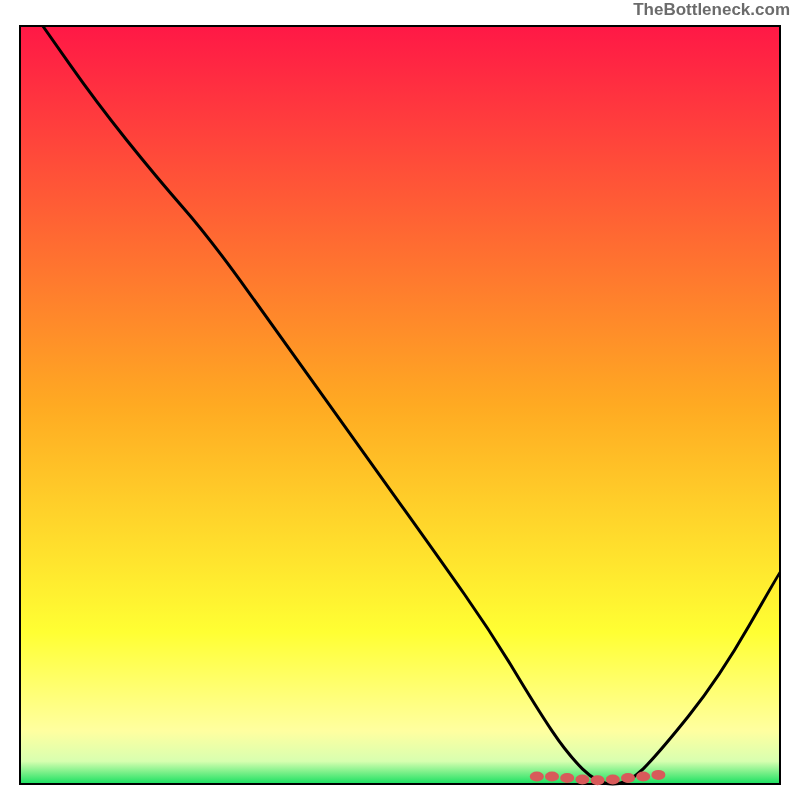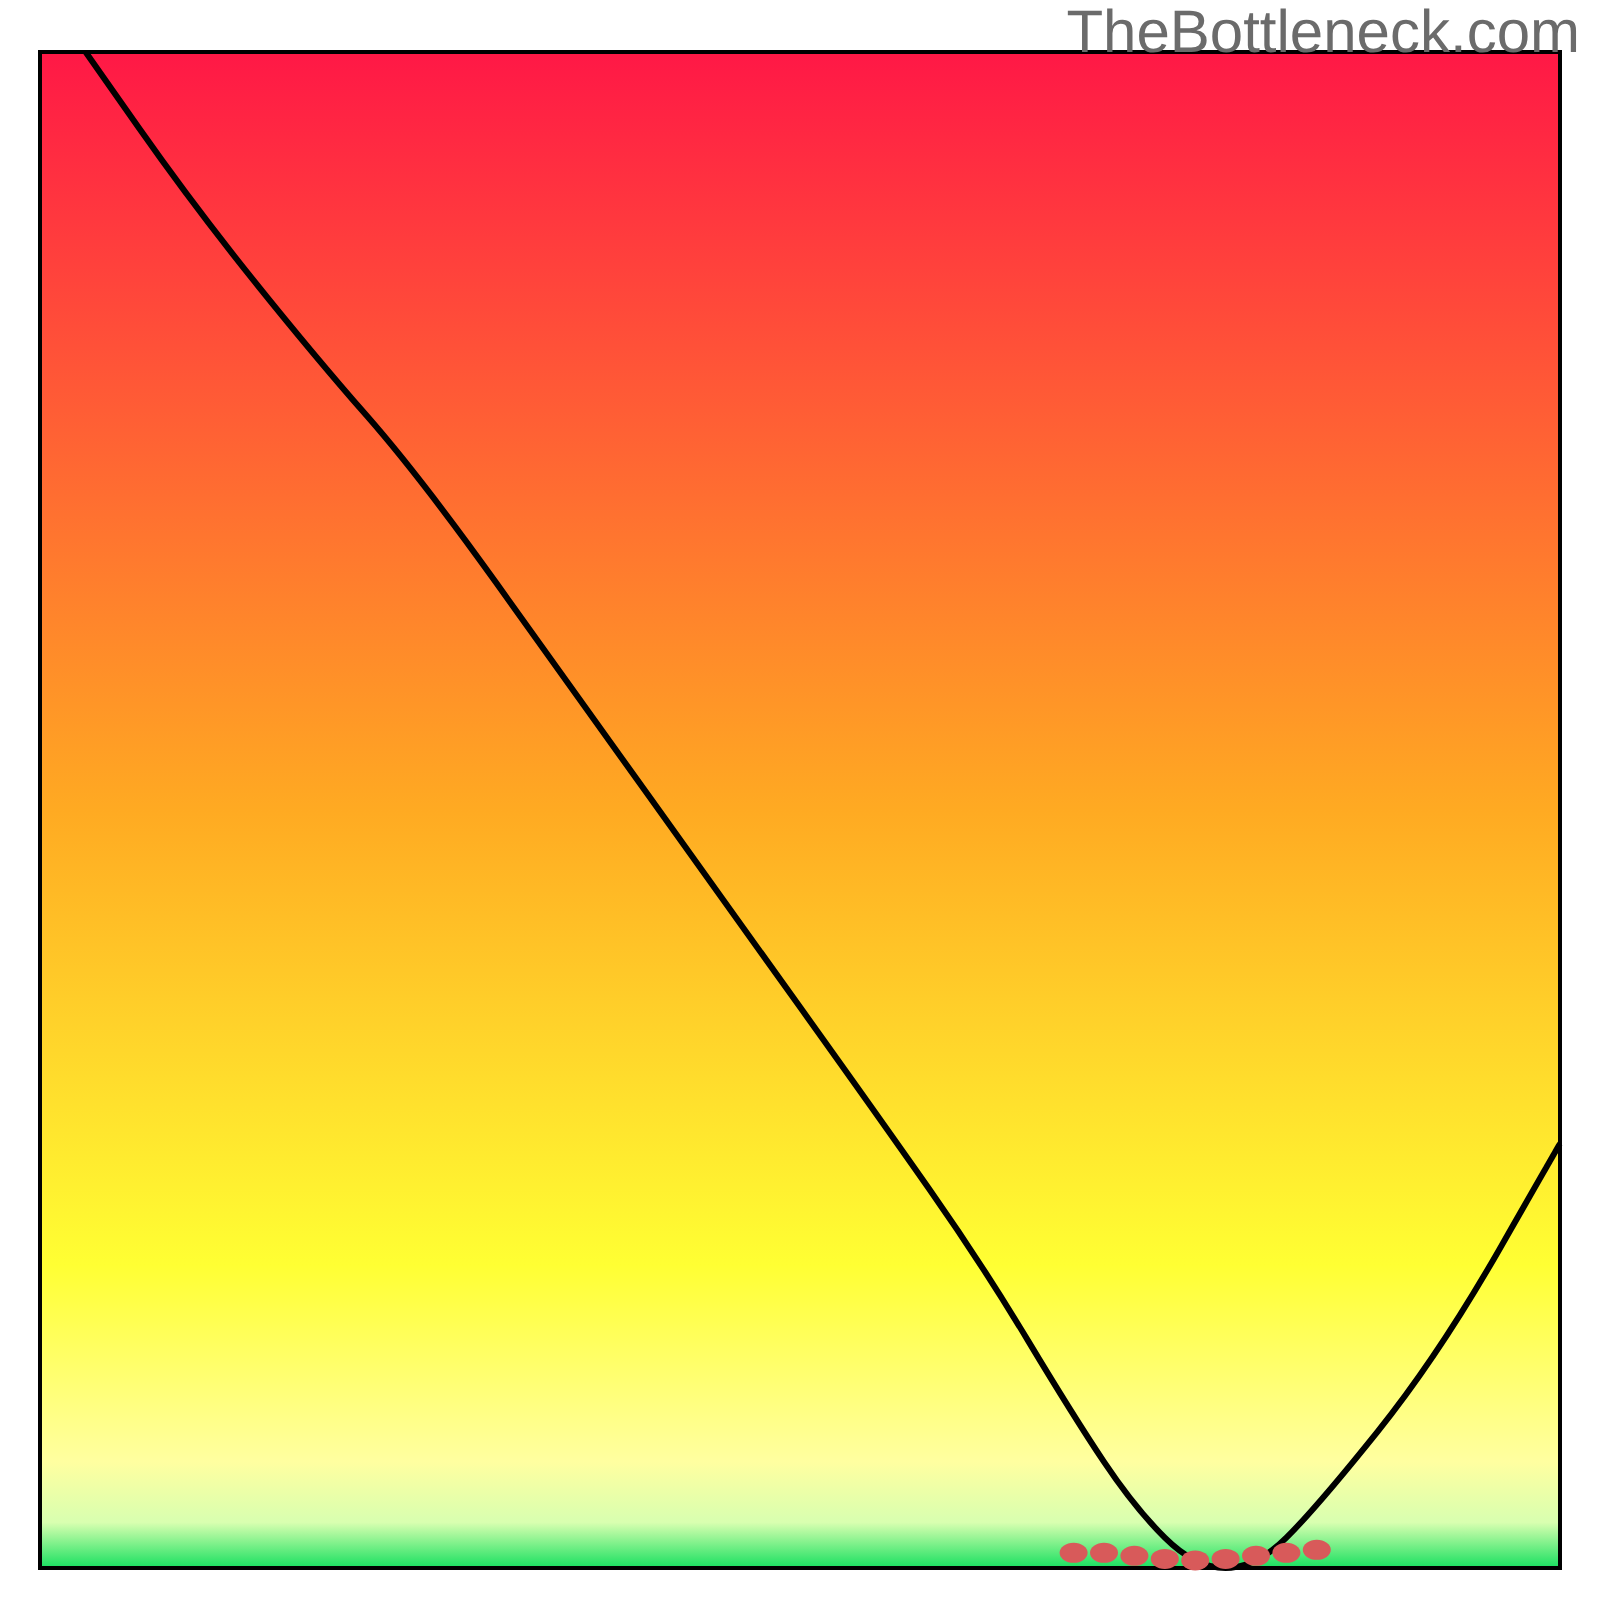--- a/index.html
+++ b/index.html
@@ -12,22 +12,22 @@
   }
   .chart-wrap {
     position: relative;
     width: 800px;
     height: 800px;
   }
   .watermark {
     position: absolute;
     top: 0;
     right: 10px;
-    font-size: 30px;
-    font-weight: 400;
+    font-size: 17px;
+    font-weight: 700;
     color: #6b6b6b;
     z-index: 3;
     user-select: none;
   }
   svg {
     position: absolute;
     top: 0;
     left: 0;
   }
 </style>

